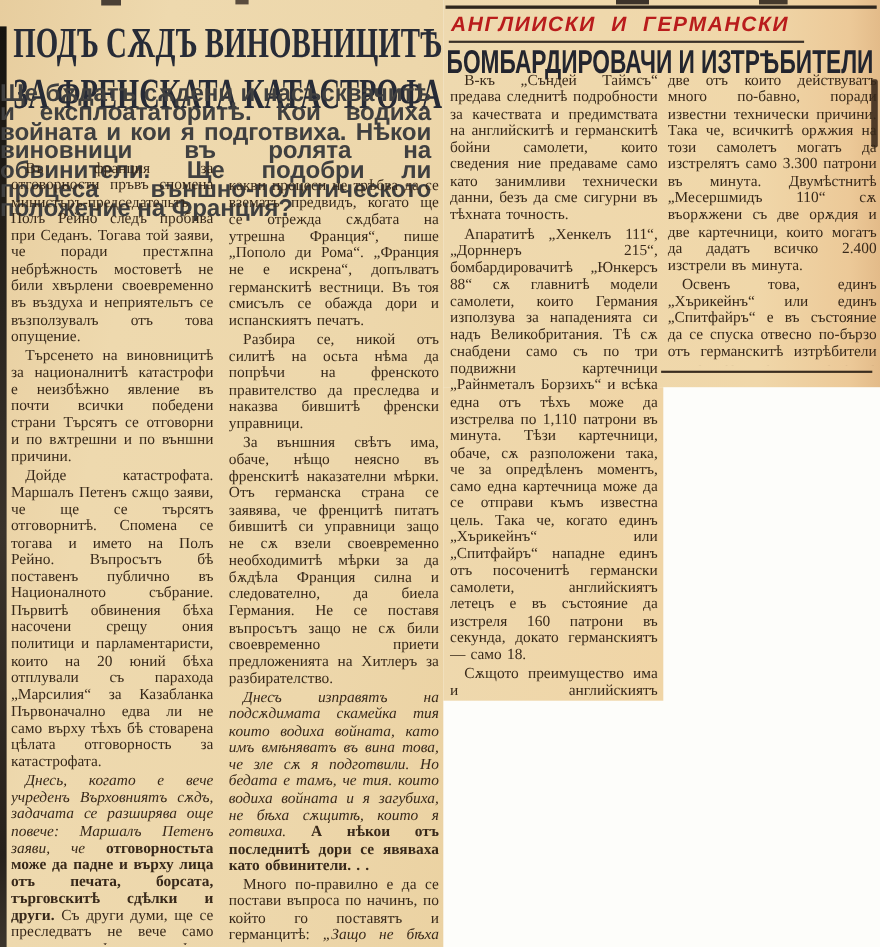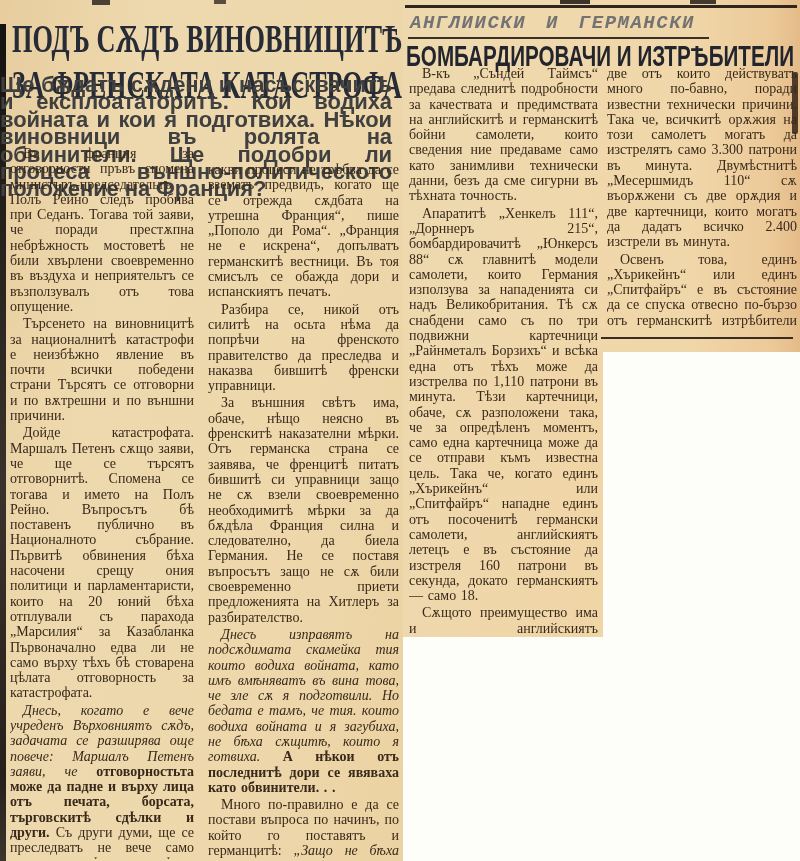--- a/index.html
+++ b/index.html
@@ -53,22 +53,22 @@
   .col p.noindent{text-indent:0;}
   .seg-i{font-style:italic;}
   .seg-b{font-weight:700;}
   .col-a1{left:10px;top:146px;width:184px;height:713px;}
   .col-a2{left:208px;top:162px;width:191px;height:713px;}
 
   
   .top-rule{position:absolute;left:405px;top:5px;width:392px;height:3px;background:#2e261d;}
   .kicker{
     position:absolute;left:408px;top:12px;
-    font-family:Liberation Mono, monospace;
-    font-weight:700;font-style:italic;font-size:19px;color:#737373;
+    font-family:Liberation Sans, sans-serif;
+    font-weight:700;font-style:italic;font-size:19px;color:#b91c1c;
     letter-spacing:1.5px;word-spacing:7px;
     border-bottom:2.5px solid #3a3027;padding:0 14px 3px 2px;
   }
   .hl2-svg{position:absolute;left:406px;top:40px;}
   .hl2-text{
     font-family:"Liberation Sans","DejaVu Sans",sans-serif;
     font-weight:700;font-size:30px;fill:#23252e;
   }
   .col-b1{left:409px;top:66px;width:189px;height:567px;}
   .col-b2{left:607px;top:66px;width:190px;height:266px;}

